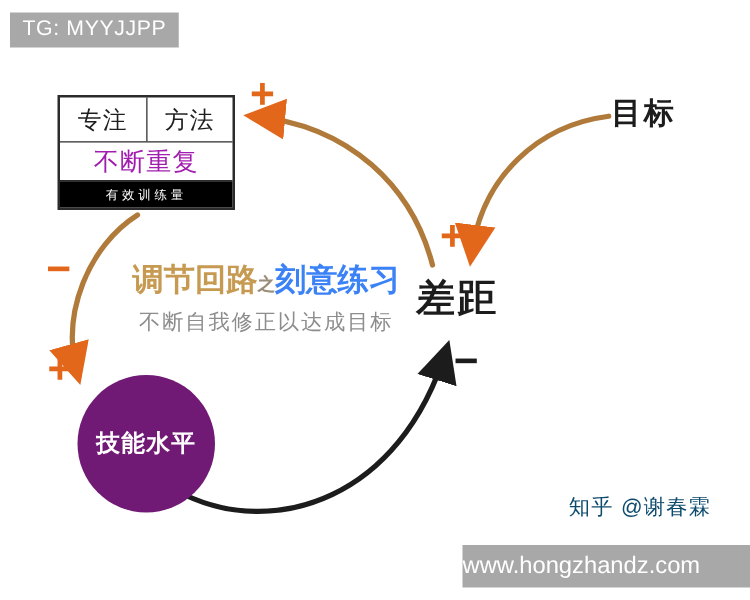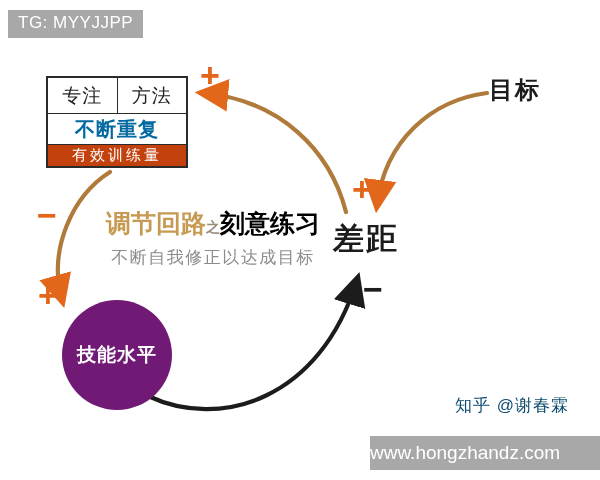--- a/index.html
+++ b/index.html
@@ -68,50 +68,50 @@
     letter-spacing: 1px;
     box-sizing: border-box;
   }
   #cell-focus { border-right: 1.5px solid #2b2b2b; }
   #row-middle {
     height: 31px;
     border-bottom: 1.5px solid #2b2b2b;
     align-items: center;
     justify-content: center;
     font-size: 20px;
-    color: #0369a1;
-    font-weight: 700;
+    color: #a21caf;
+    font-weight: 400;
     letter-spacing: 1px;
   }
   #row-bottom {
     height: 21px;
-    background: #c2410c;
-    align-items: center;
-    justify-content: center;
-    color: #ffffff;
-    font-size: 15px;
+    background: #000000;
+    align-items: center;
+    justify-content: center;
+    color: #ffffff;
+    font-size: 10px;
     letter-spacing: 3px;
     font-weight: 500;
   }
 
   
   #loop-title {
     position: absolute;
     left: 95px;
     top: 207px;
     width: 236px;
     text-align: center;
     font-size: 25px;
     font-weight: 700;
     letter-spacing: 0px;
     white-space: nowrap;
   }
   #loop-title .seg-a { color: #c79a52; margin-top: 28px; }
   #loop-title .seg-zhi { color: #9a8d7a; font-size: 14px; font-weight: 600; }
-  #loop-title .seg-b { color: #000000; text-align: center; }
+  #loop-title .seg-b { color: #3b82f6; text-align: center; }
   #loop-subtitle {
     position: absolute;
     left: 93px;
     top: 246px;
     width: 240px;
     text-align: center;
     font-size: 17px;
     color: #8d8d8d;
     letter-spacing: 1.5px;
     white-space: nowrap;

